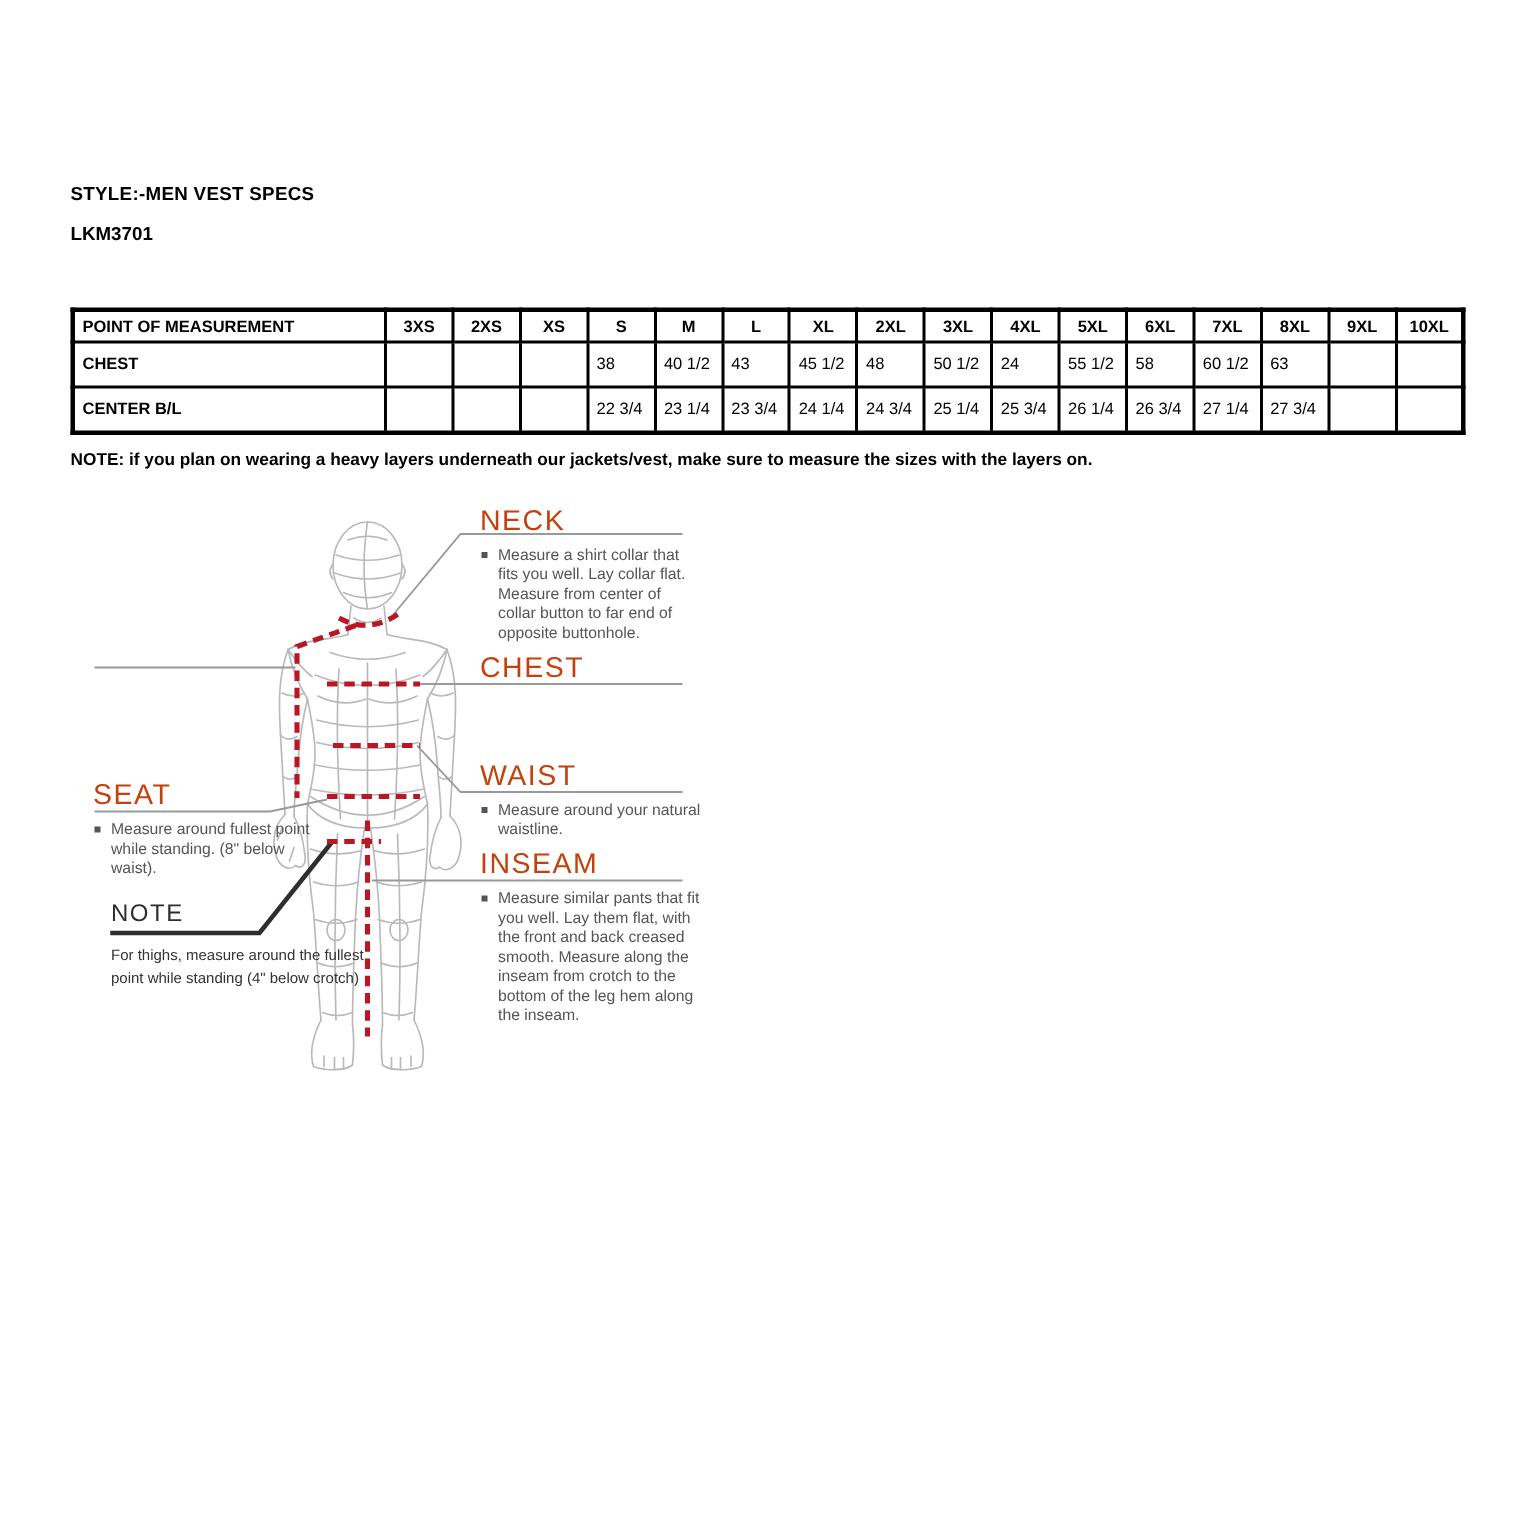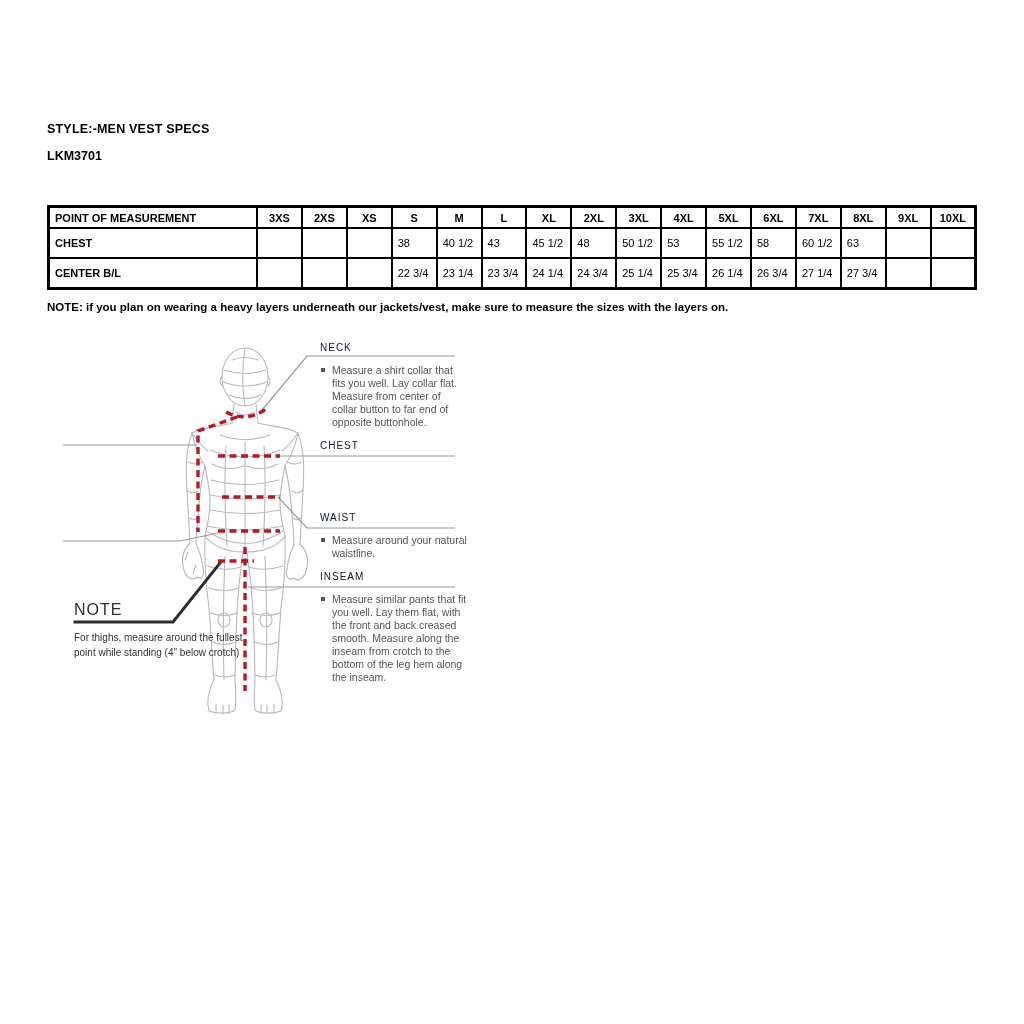--- a/index.html
+++ b/index.html
@@ -15,21 +15,21 @@
   .size-table th{font-weight:700;text-align:center;height:19px;padding:0 1px;margin-left:33px;}
   .size-table th:first-child{width:200px;text-align:left;padding-left:5px;}
   .size-table td{height:26px;font-weight:400;text-align:left;padding-left:5px;}
   .size-table td.rowlabel{font-weight:700;}
 
   .note{position:absolute;left:47px;top:301px;font-size:11.5px;font-weight:700;}
 
   .diagram-svg{position:absolute;left:40px;top:330px;}
 
   .g-sec{position:absolute;}
-  .g-title{font-size:10px;font-weight:400;color:#0f172a;letter-spacing:1px;line-height:17px;}
+  .g-title{font-size:19px;font-weight:400;color:#c2410c;letter-spacing:1px;line-height:17px;}
   .g-desc{display:flex;margin-top:8px;font-size:10.5px;line-height:13px;color:#555;}
   .bullet{width:4px;height:4px;background:#555;margin:4px 7px 0 1px;flex:none;}
   .sec-neck{left:320px;top:339px;width:148px;}
   .sec-chest{left:320px;top:437px;width:148px;}
   .sec-waist{left:320px;top:509px;width:148px;}
   .sec-inseam{left:320px;top:568px;width:150px;}
   .sec-sleeve{left:62px;top:426px;width:162px;}
   .sec-seat{left:62px;top:522px;width:150px;}
   .sec-thigh{left:74px;top:601px;width:172px;}
   .sec-thigh .g-title{font-size:16px;color:#2e2e2e;line-height:18px;}
@@ -70,21 +70,21 @@
           <td class="rowlabel">CHEST</td>
           <td></td>
           <td></td>
           <td></td>
           <td>38</td>
           <td>40 1/2</td>
           <td>43</td>
           <td>45 1/2</td>
           <td>48</td>
           <td>50 1/2</td>
-          <td>53</td>
+          <td>24</td>
           <td>55 1/2</td>
           <td>58</td>
           <td>60 1/2</td>
           <td>63</td>
           <td></td>
           <td></td>
         </tr>
         <tr>
           <td class="rowlabel">CENTER B/L</td>
           <td></td>
@@ -234,20 +234,27 @@
 
   <div class="g-sec sec-inseam">
     <div class="g-title">INSEAM</div>
     <div class="g-desc">
         <span class="bullet"></span>
       <span>Measure similar pants that fit you well. Lay them flat, with the front and back creased smooth. Measure along the inseam from crotch to the bottom of the leg hem along the inseam.</span>
       </div>
   </div>
 
 
+  <div class="g-sec sec-seat">
+    <div class="g-title">SEAT</div>
+    <div class="g-desc">
+        <span class="bullet"></span>
+      <span>Measure around fullest point while standing. (8" below waist).</span>
+      </div>
+  </div>
 
   <div class="g-sec sec-thigh">
     <div class="g-title">NOTE</div>
     <div class="g-desc">
         <span>For thighs, measure around the fullest point while standing (4" below crotch)</span>
       </div>
   </div>
 
 </div>
 

